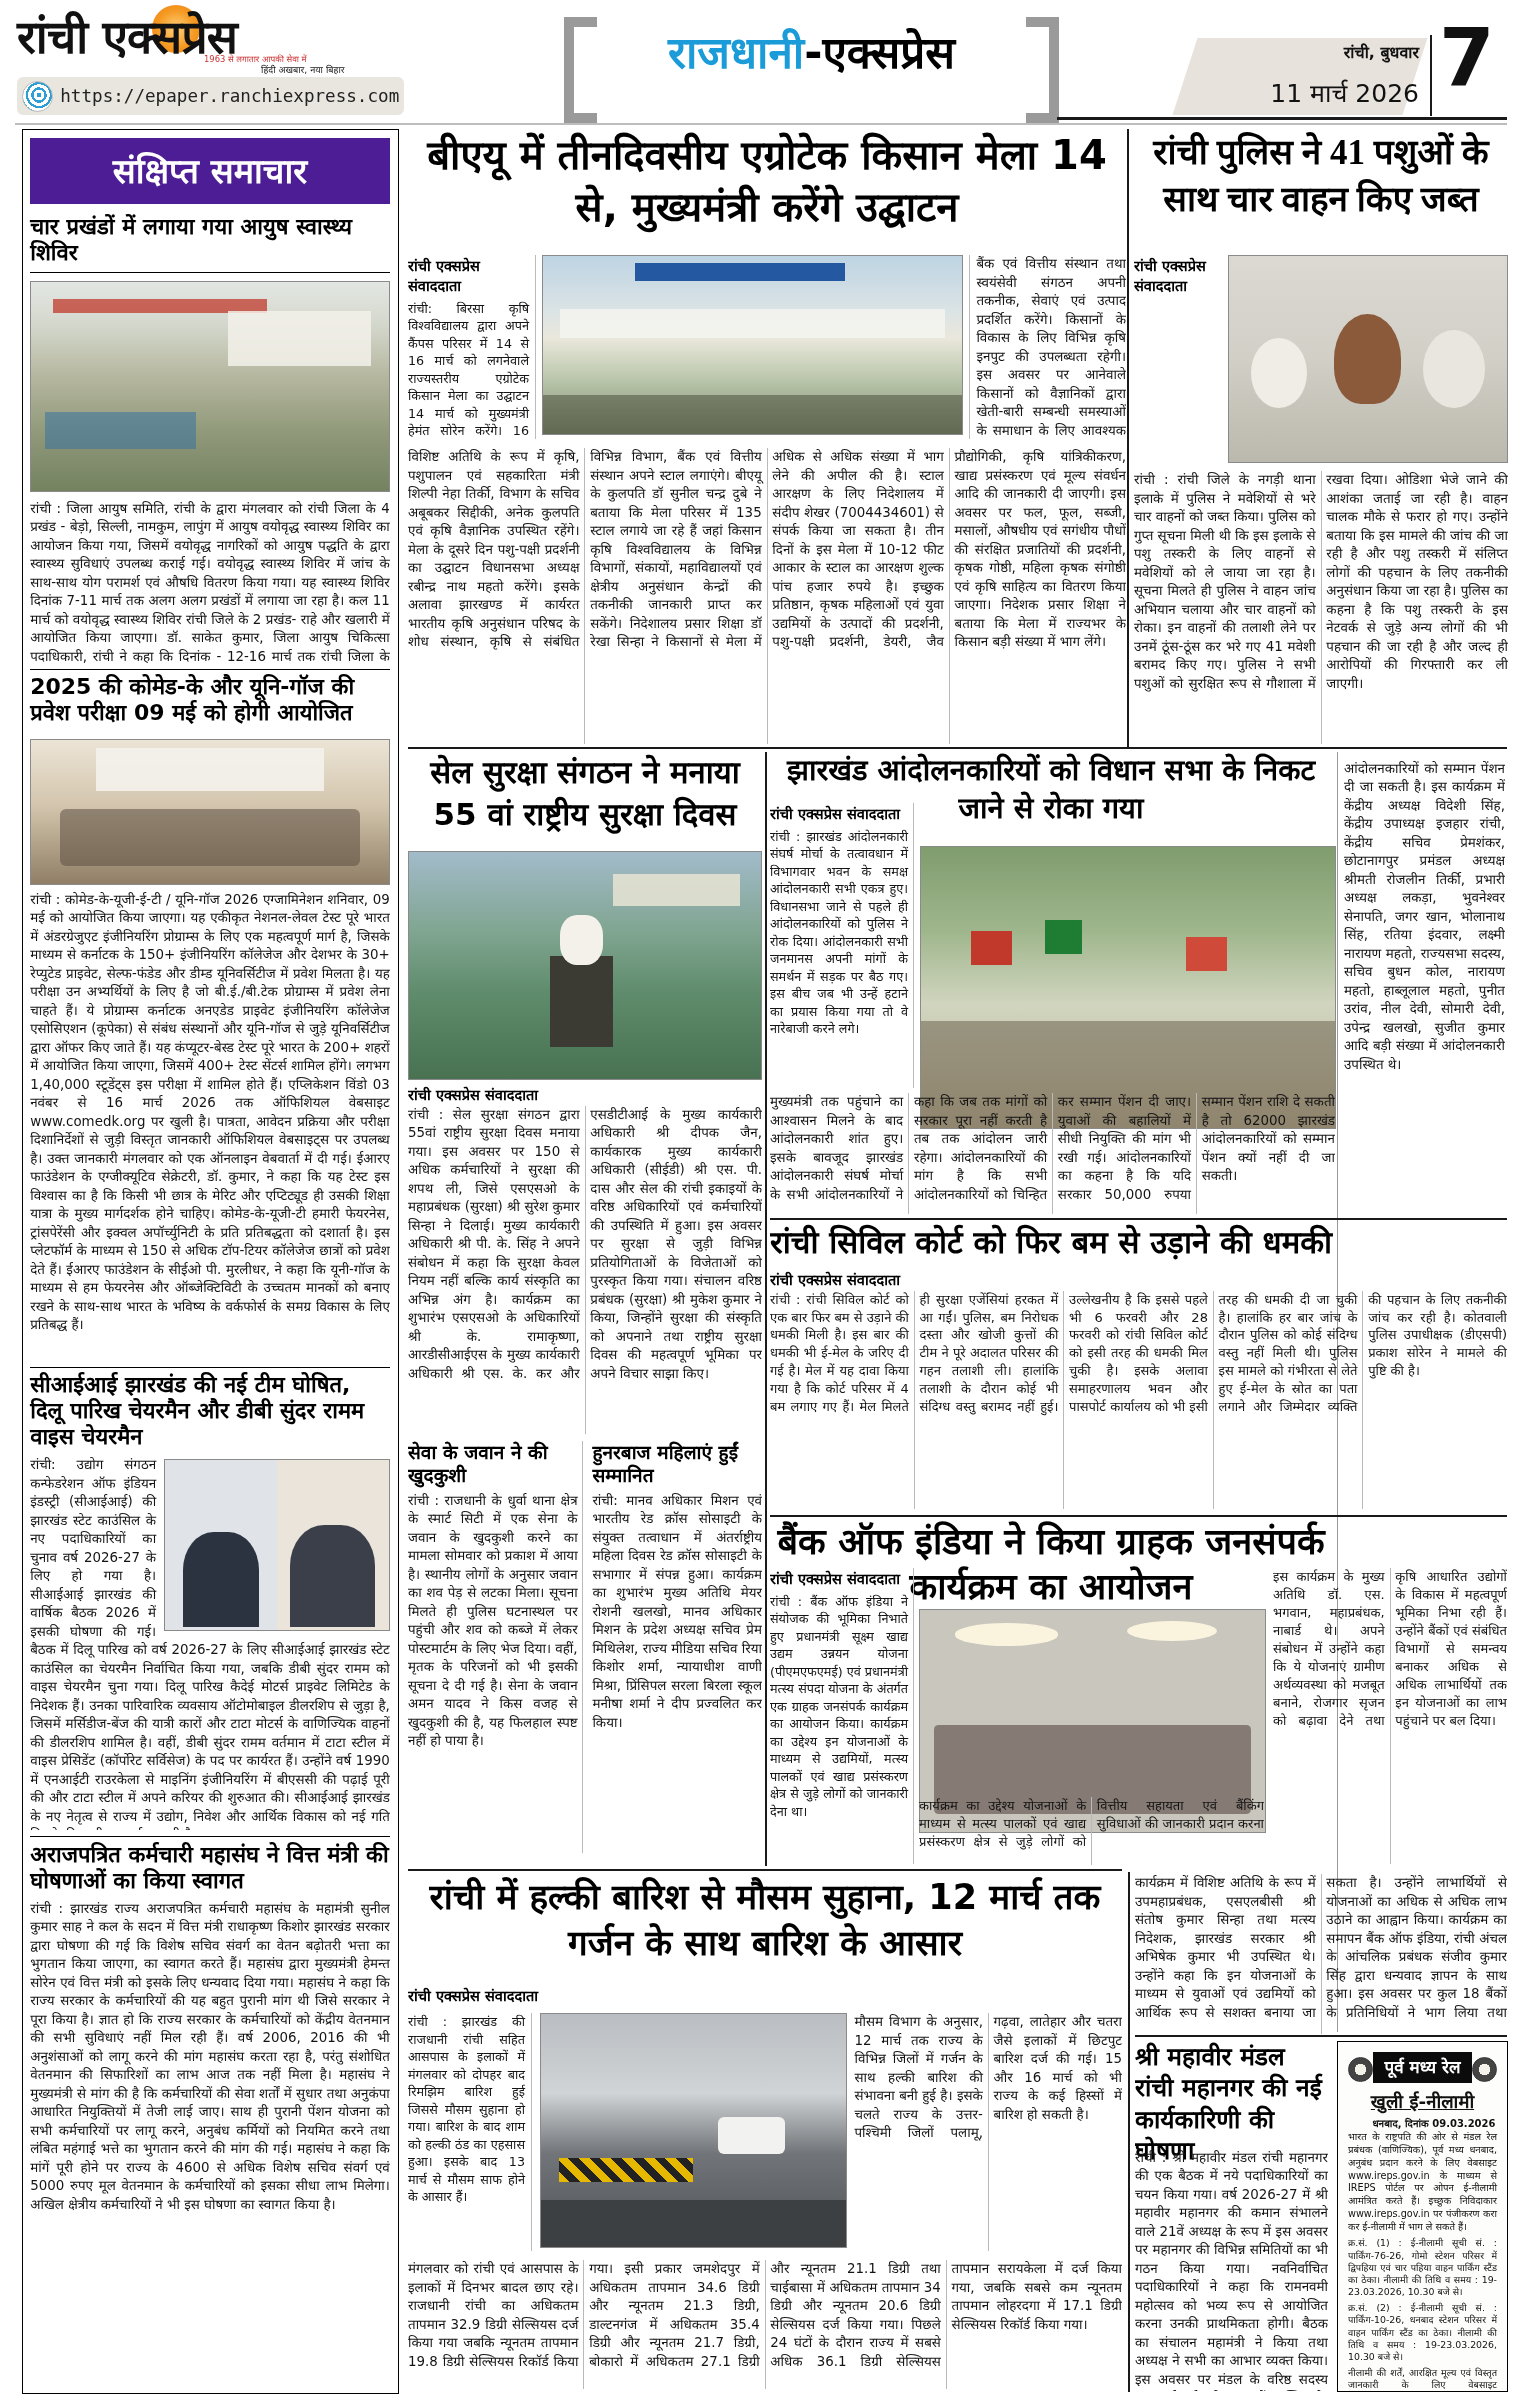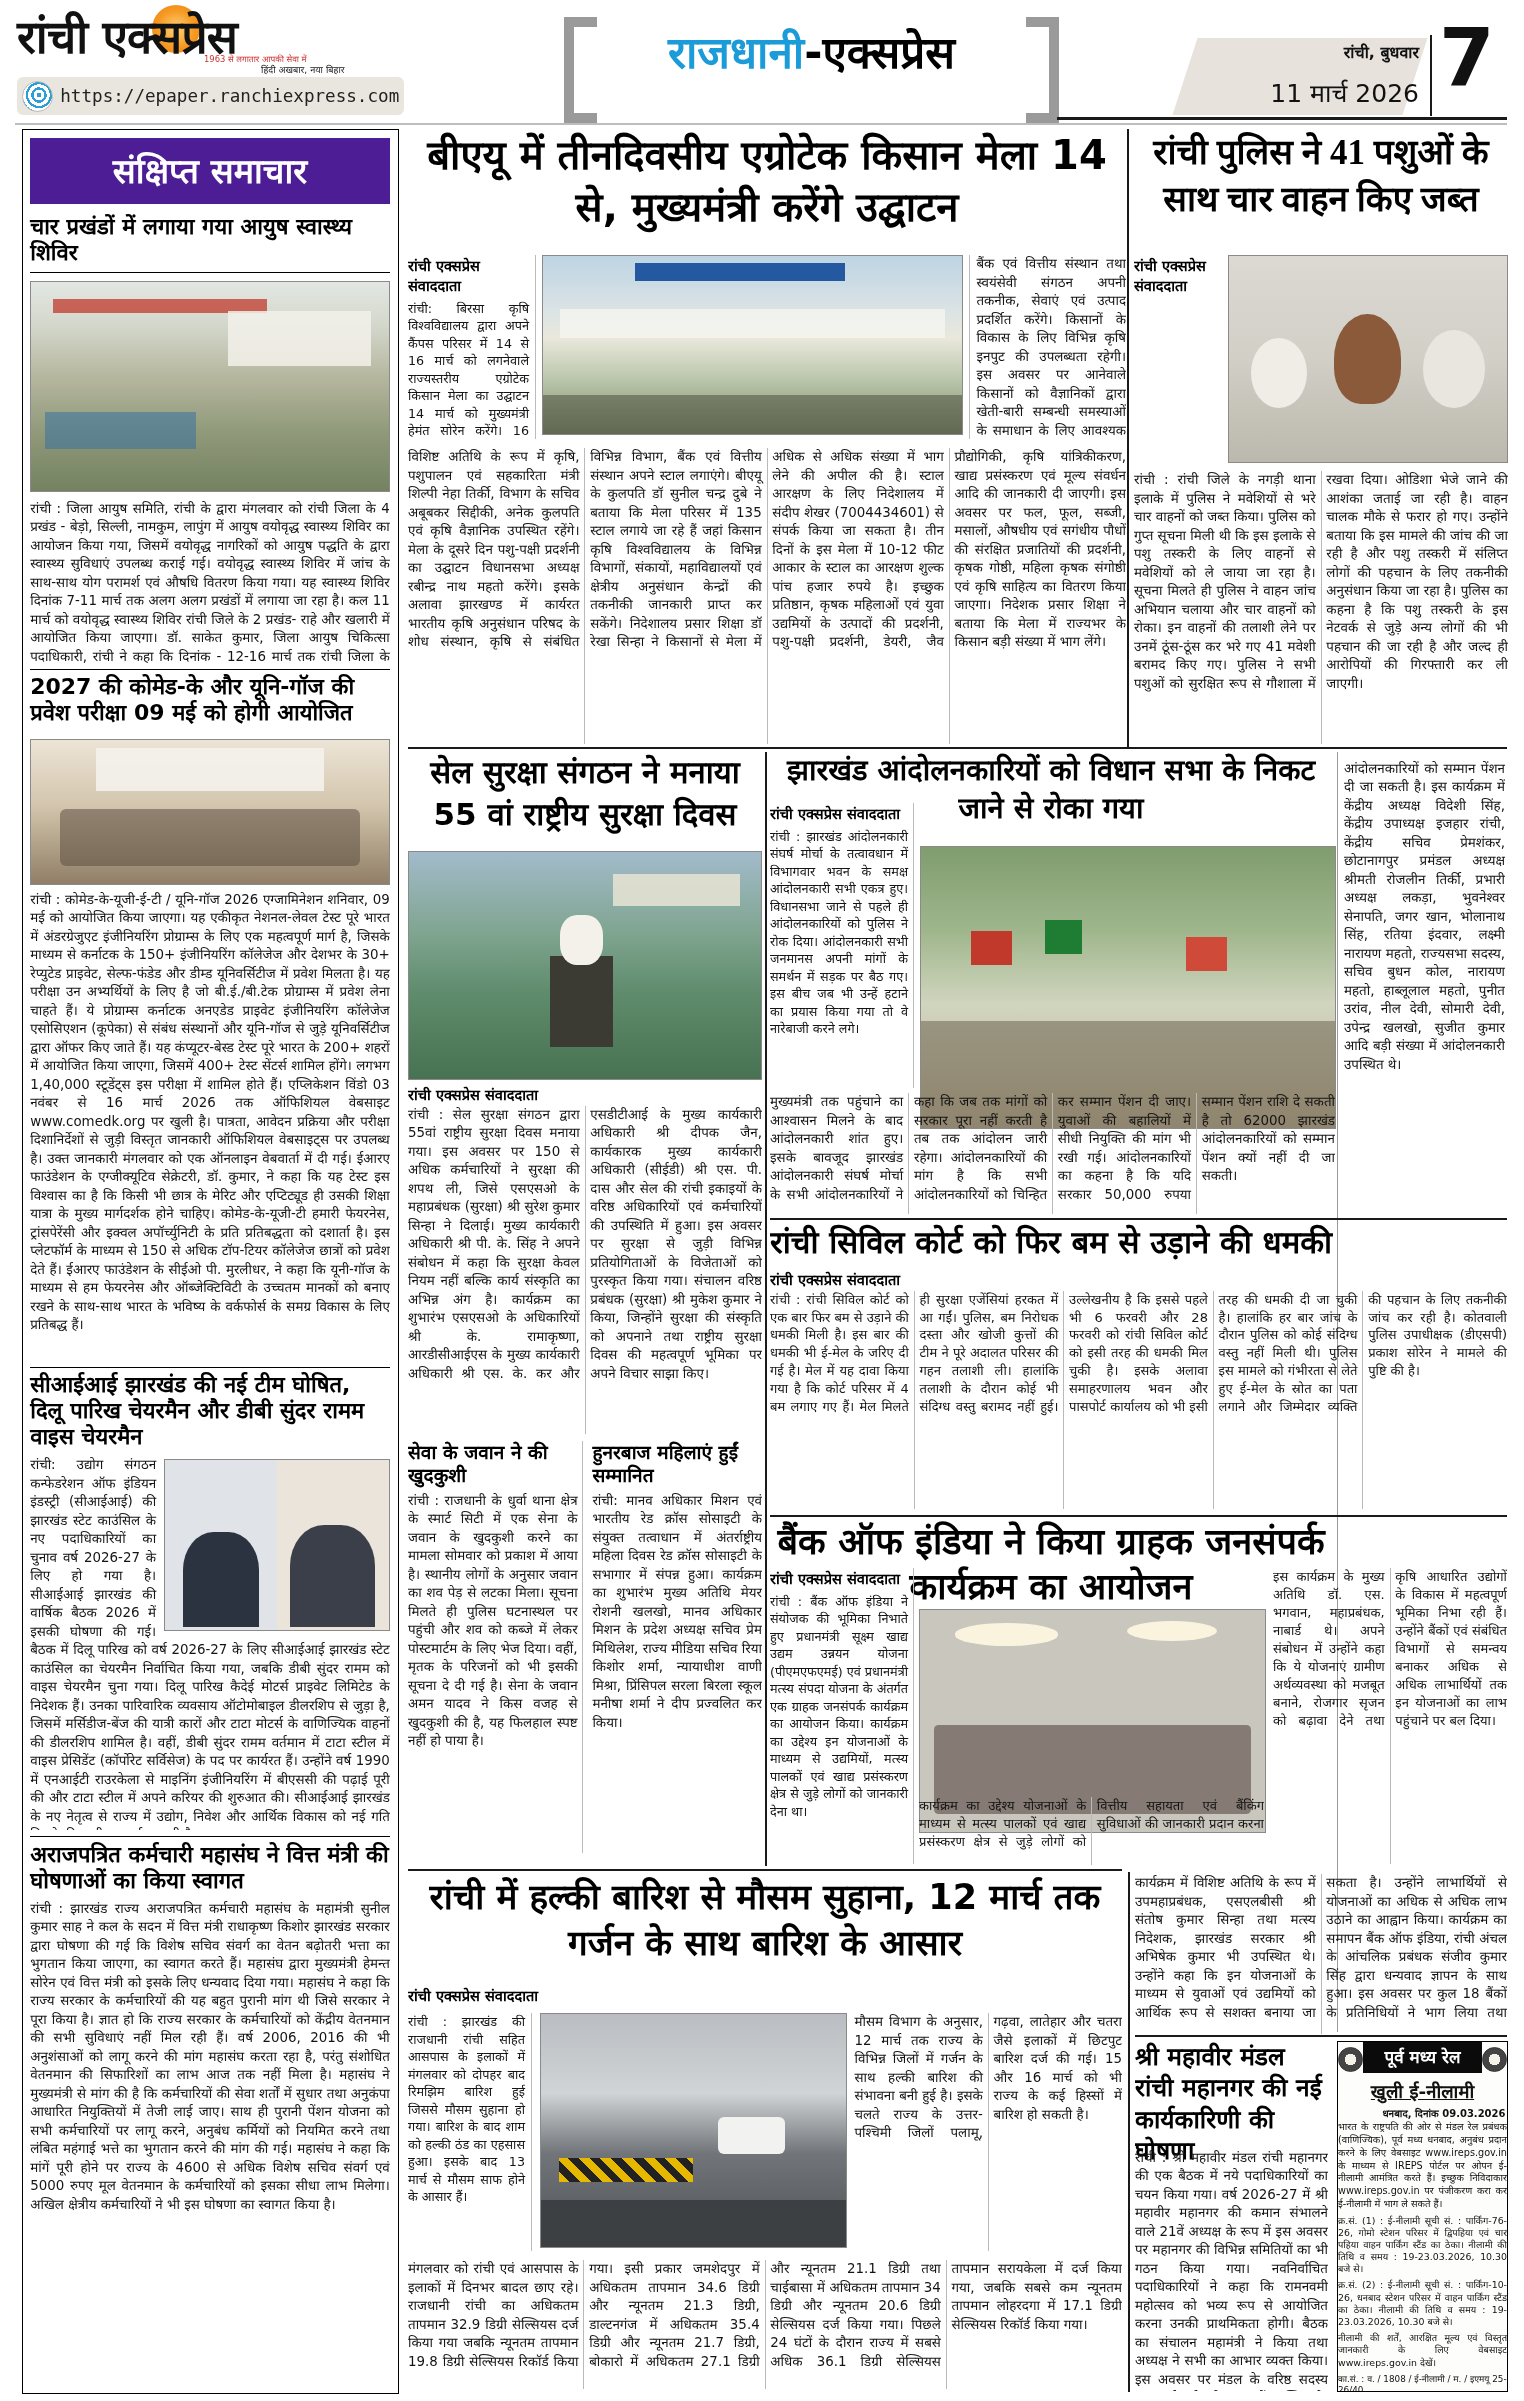--- a/index.html
+++ b/index.html
@@ -38,21 +38,21 @@
   .ph-comedk{background:linear-gradient(180deg,#ece4d6 0%,#d4c6ae 45%,#907e66 100%);}
   .ph-cii{background:linear-gradient(90deg,#e0e4e9 0 50%,#eae4da 50% 100%);}
   .ph-agrotech{background:linear-gradient(180deg,#bed4e3 0%,#dae3e5 30%,#eae8dc 46%,#b9c5aa 70%,#7e8768 100%);}
   .ph-cattle{background:linear-gradient(180deg,#dbd9d2 0%,#d1cfc6 50%,#bbb8ad 100%);}
   .ph-sail{background:linear-gradient(180deg,#a2bbca 0%,#80a591 35%,#5f8c6c 62%,#487251 100%);}
   .ph-protest{background:linear-gradient(180deg,#809d6f 0%,#9fb68c 30%,#d1d5bf 56%,#bbad92 100%);}
   .ph-bank{background:linear-gradient(180deg,#f0ead e0%,#efe9dd 0%,#e4dac8 40%,#7d6d5b 76%,#4c423a 100%);}
   .ph-rain{background:linear-gradient(180deg,#babdc1 0%,#d1d4d6 34%,#717478 60%,#505356 100%);}
   .ph-chip{position:absolute;}
   
-  .adbox{border:1.5px solid #000;padding:0;box-sizing:border-box;background:#fdfdfb;}
+  .adbox{border:1.5px solid #000;padding:10px;box-sizing:border-box;background:#fdfdfb;}
   .ad-banner{background:#0b0b0b;color:#fff;font-size:17px;font-weight:700;text-align:center;
              height:31px;line-height:31px;margin:0 24.6px;}
   .ad-logo{position:absolute;top:4.6px;width:23px;height:23px;border-radius:50%;border:1.5px solid #333;
            background:radial-gradient(circle,#f5f2ea 0 35%,#444 36% 100%);}
   .ad-title{font-size:18.4px;font-weight:700;text-align:center;text-decoration:underline;margin-top:4.6px;}
   .ad-date{font-size:10px;font-weight:700;text-align:right;margin:3.1px 1.5px 1.5px 0;}
   .ad-body{font-size:9.7px;line-height:1.32;text-align:justify;}
   .ad-item{font-size:9.4px;line-height:1.3;text-align:justify;margin-top:3.8px;}
   .ad-footer{font-size:8.8px;margin-top:4.6px;}
   .subhead{font-size:19px;font-weight:700;line-height:1.2;margin-bottom:4.6px;color:#000;}
@@ -95,21 +95,21 @@
     <div class="briefs-banner">संक्षिप्त समाचार</div>
 
     <div class="brief-title sep-bot">चार प्रखंडों में लगाया गया आयुष स्वास्थ्य शिविर</div>
     <div class="photo ph-health" style="height:209px;margin:7.7px 0;">
       <div class="ph-chip" style="left:6%;top:8%;width:60%;height:7%;background:#c0392b;opacity:.75;"></div>
       <div class="ph-chip" style="left:55%;top:14%;width:40%;height:26%;background:#f3f1ea;opacity:.85;"></div>
       <div class="ph-chip" style="left:4%;top:62%;width:42%;height:18%;background:#2e6da4;opacity:.5;"></div>
     </div>
     <div class="body-txt clip" style="height:163px;">रांची : जिला आयुष समिति, रांची के द्वारा मंगलवार को रांची जिला के 4 प्रखंड - बेड़ो, सिल्ली, नामकुम, लापुंग में आयुष वयोवृद्ध स्वास्थ्य शिविर का आयोजन किया गया, जिसमें वयोवृद्ध नागरिकों को आयुष पद्धति के द्वारा स्वास्थ्य सुविधाएं उपलब्ध कराई गई। वयोवृद्ध स्वास्थ्य शिविर में जांच के साथ-साथ योग परामर्श एवं औषधि वितरण किया गया। यह स्वास्थ्य शिविर दिनांक 7-11 मार्च तक अलग अलग प्रखंडों में लगाया जा रहा है। कल 11 मार्च को वयोवृद्ध स्वास्थ्य शिविर रांची जिले के 2 प्रखंड- राहे और खलारी में आयोजित किया जाएगा। डॉ. साकेत कुमार, जिला आयुष चिकित्सा पदाधिकारी, रांची ने कहा कि दिनांक - 12-16 मार्च तक रांची जिला के सभी प्रखण्डों में ऑस्टियोआर्थराइटिस एवं मस्कुलोस्केलेटल डिसऑर्डर कैम्प का आयोजन किया जाएगा।</div>
 
-    <div class="brief-title sep-top">2027 की कोमेड-के और यूनि-गॉज की प्रवेश परीक्षा 09 मई को होगी आयोजित</div>
+    <div class="brief-title sep-top">2025 की कोमेड-के और यूनि-गॉज की प्रवेश परीक्षा 09 मई को होगी आयोजित</div>
     <div class="photo ph-comedk" style="height:144px;margin:6.1px 0;">
       <div class="ph-chip" style="left:18%;top:6%;width:64%;height:30%;background:#f4f2ec;opacity:.9;"></div>
       <div class="ph-chip" style="left:8%;top:48%;width:84%;height:40%;background:#5d4f41;opacity:.55;border-radius:6.1px;"></div>
     </div>
     <div class="body-txt clip" style="height:470px;">रांची : कोमेड-के-यूजी-ई-टी / यूनि-गॉज 2026 एग्जामिनेशन शनिवार, 09 मई को आयोजित किया जाएगा। यह एकीकृत नेशनल-लेवल टेस्ट पूरे भारत में अंडरग्रेजुएट इंजीनियरिंग प्रोग्राम्स के लिए एक महत्वपूर्ण मार्ग है, जिसके माध्यम से कर्नाटक के 150+ इंजीनियरिंग कॉलेजेज और देशभर के 30+ रेप्युटेड प्राइवेट, सेल्फ-फंडेड और डीम्ड यूनिवर्सिटीज में प्रवेश मिलता है। यह परीक्षा उन अभ्यर्थियों के लिए है जो बी.ई./बी.टेक प्रोग्राम्स में प्रवेश लेना चाहते हैं। ये प्रोग्राम्स कर्नाटक अनएडेड प्राइवेट इंजीनियरिंग कॉलेजेज एसोसिएशन (कूपेका) से संबंध संस्थानों और यूनि-गॉज से जुड़े यूनिवर्सिटीज द्वारा ऑफर किए जाते हैं। यह कंप्यूटर-बेस्ड टेस्ट पूरे भारत के 200+ शहरों में आयोजित किया जाएगा, जिसमें 400+ टेस्ट सेंटर्स शामिल होंगे। लगभग 1,40,000 स्टूडेंट्स इस परीक्षा में शामिल होते हैं। एप्लिकेशन विंडो 03 नवंबर से 16 मार्च 2026 तक ऑफिशियल वेबसाइट www.comedk.org पर खुली है। पात्रता, आवेदन प्रक्रिया और परीक्षा दिशानिर्देशों से जुड़ी विस्तृत जानकारी ऑफिशियल वेबसाइट्स पर उपलब्ध है। उक्त जानकारी मंगलवार को एक ऑनलाइन वेबवार्ता में दी गई। ईआरए फाउंडेशन के एग्जीक्यूटिव सेक्रेटरी, डॉ. कुमार, ने कहा कि यह टेस्ट इस विश्वास का है कि किसी भी छात्र के मेरिट और एप्टिट्यूड ही उसकी शिक्षा यात्रा के मुख्य मार्गदर्शक होने चाहिए। कोमेड-के-यूजी-टी हमारी फेयरनेस, ट्रांसपेरेंसी और इक्वल अपॉर्च्युनिटी के प्रति प्रतिबद्धता को दशार्ता है। इस प्लेटफॉर्म के माध्यम से 150 से अधिक टॉप-टियर कॉलेजेज छात्रों को प्रवेश देते हैं। ईआरए फाउंडेशन के सीईओ पी. मुरलीधर, ने कहा कि यूनी-गॉज के माध्यम से हम फेयरनेस और ऑब्जेक्टिविटी के उच्चतम मानकों को बनाए रखने के साथ-साथ भारत के भविष्य के वर्कफोर्स के समग्र विकास के लिए प्रतिबद्ध हैं।</div>
 
     <div class="brief-title sep-top">सीआईआई झारखंड की नई टीम घोषित, दिलू पारिख चेयरमैन और डीबी सुंदर रामम वाइस चेयरमैन</div>
     <div class="clip" style="height:374px;">
       <div class="photo ph-cii" style="float:right;width:224px;height:170px;margin:3.1px 0 6.1px 7.7px;">
         <div class="ph-chip" style="left:8%;top:42%;width:34%;height:56%;background:#2b3340;border-radius:40% 40% 0 0;"></div>

